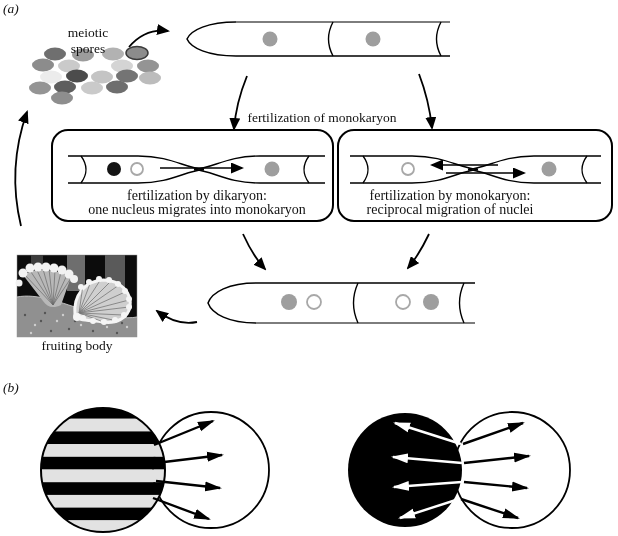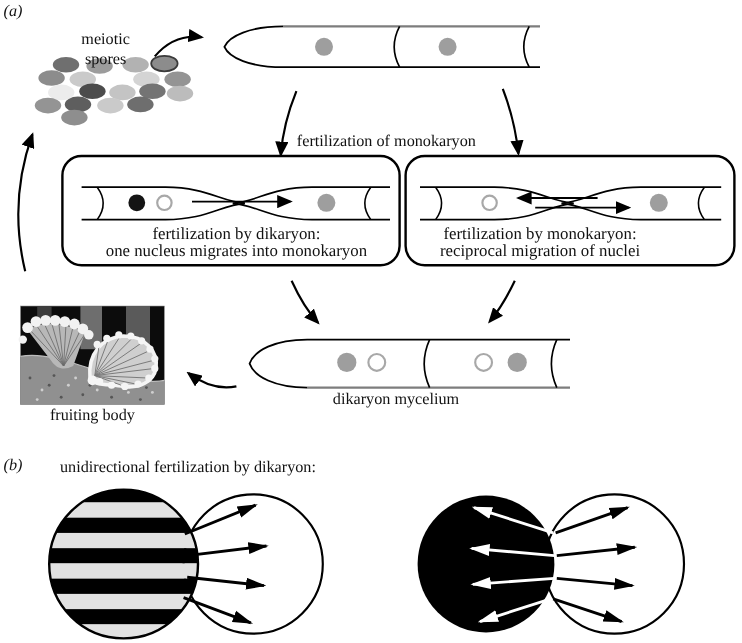--- a/index.html
+++ b/index.html
@@ -260,22 +260,20 @@
 
 
   <div class="lbl" style="left:322px;top:87px;margin-top:23px;">fertilization of monokaryon</div>
 
   <div class="lbl lbl-box" style="left:197px;top:189px;width:280px;margin-left:-140px;transform:none;">fertilization by dikaryon:
 one nucleus migrates into monokaryon</div>
 
   <div class="lbl lbl-box" style="left:478px;top:189px;width:224px;margin-left:-140px;transform:none;">fertilization by monokaryon:
 reciprocal migration of nuclei</div>
 
-  <div class="lbl" style="left:330px;top:325px;">dikaryon mycelium</div>
 
   <div class="lbl" style="left:77px;top:338px;">fruiting body</div>
 
   <div class="lbl lbl-left lbl-italic" style="left:3px;top:380px;">(b)</div>
 
-  <div class="lbl lbl-left" style="left:50px;top:381px;">unidirectional fertilization by dikaryon:</div>
 
 
 </div>
 
 </body></html>

